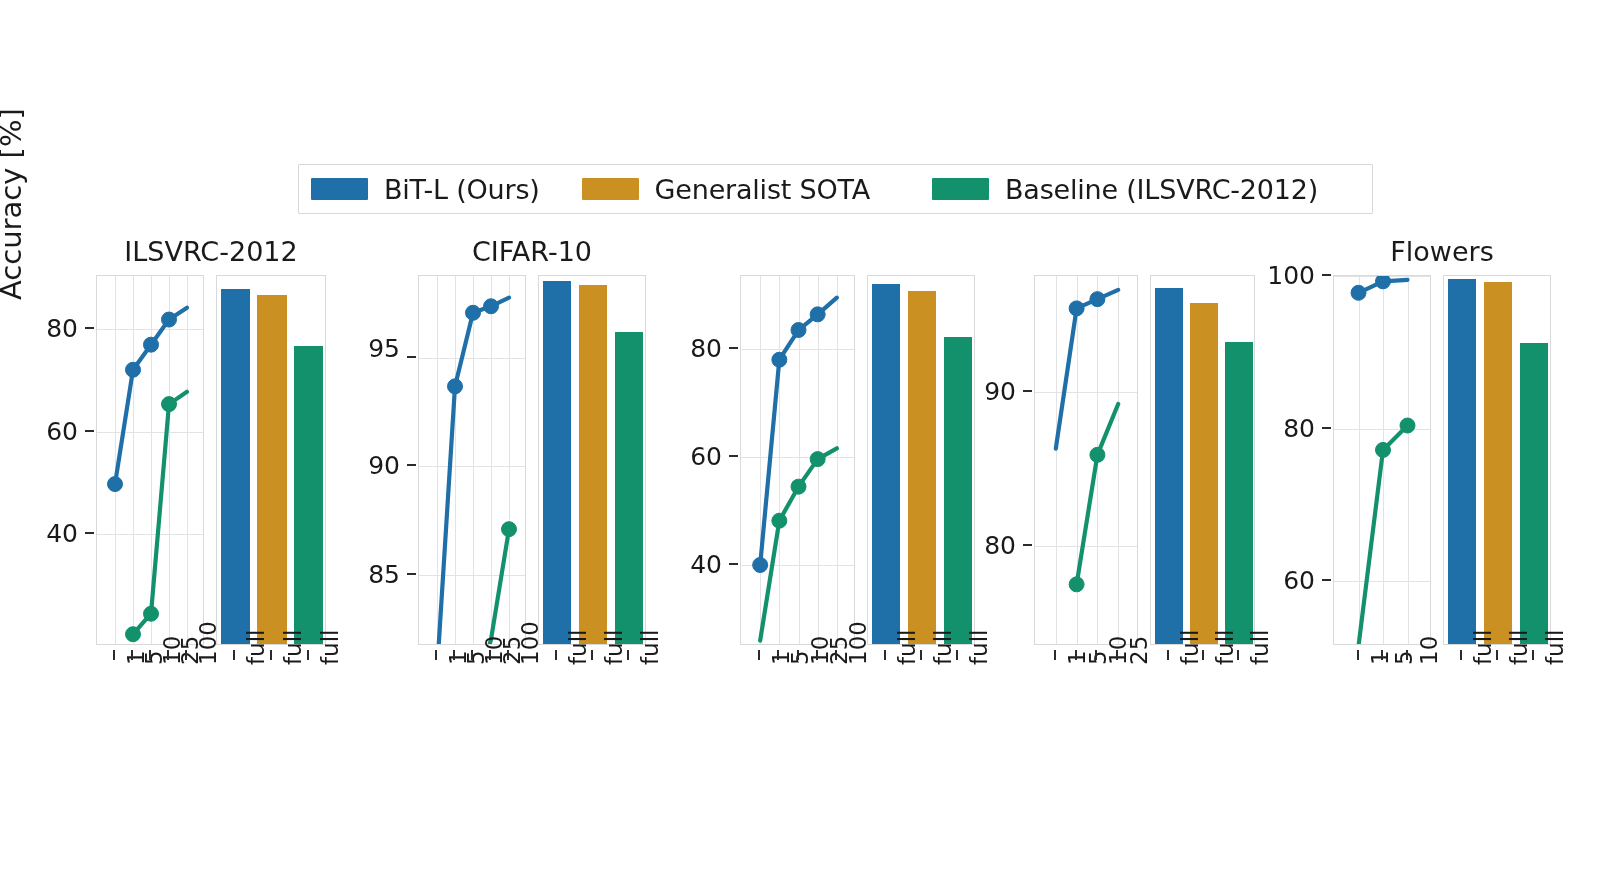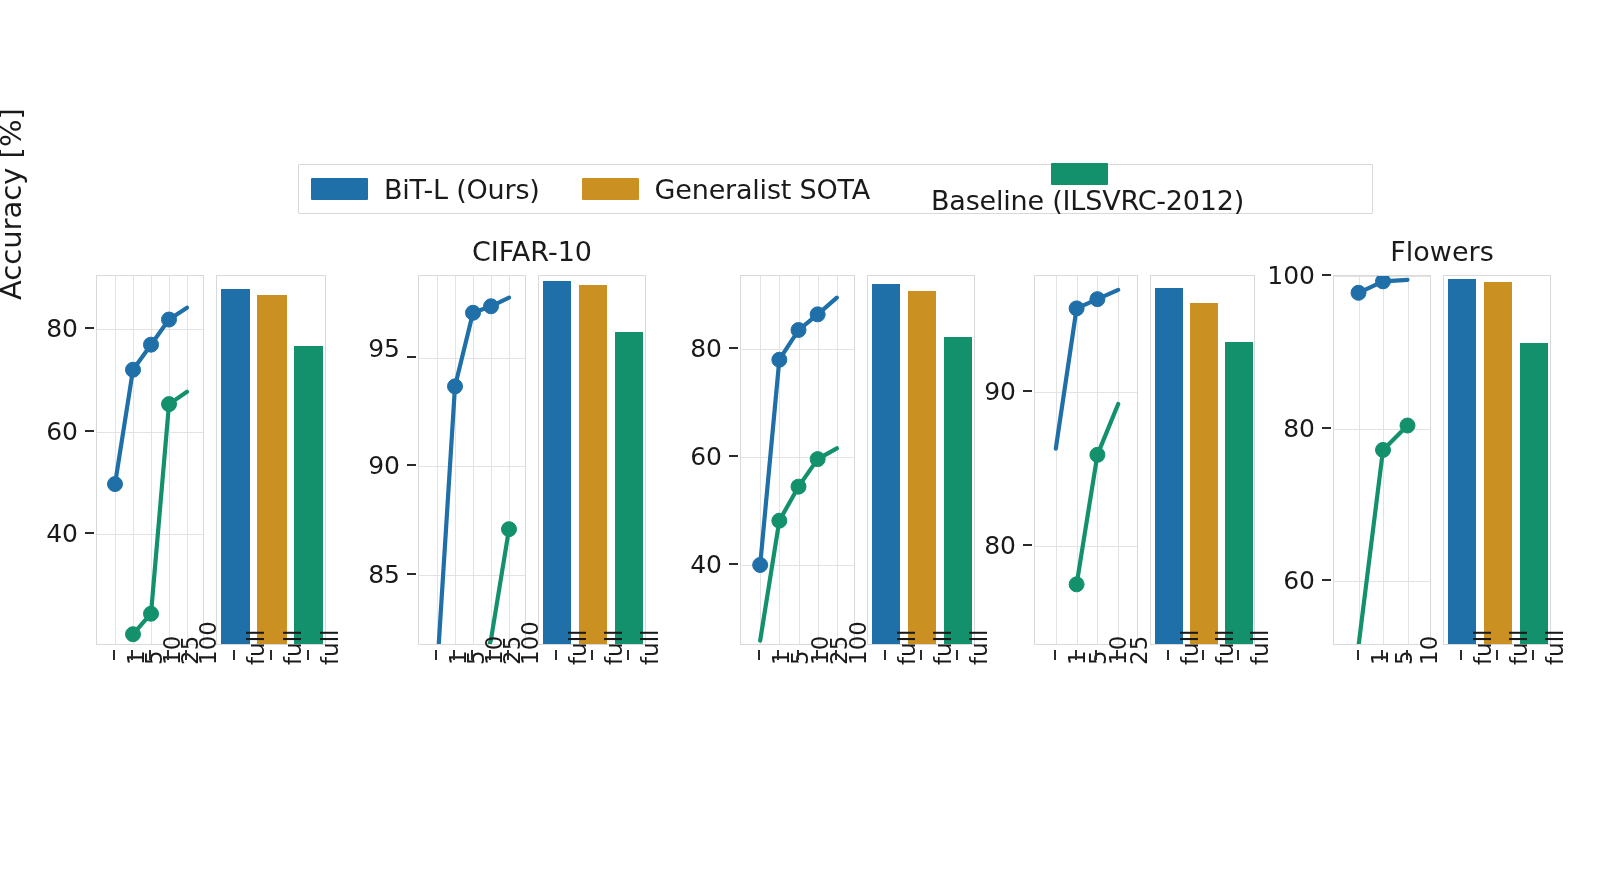--- a/index.html
+++ b/index.html
@@ -14,21 +14,21 @@
   #legend{
     position:absolute;left:298px;top:164px;width:1075px;height:50px;
     border:1.6px solid #d8d8d8;background:#ffffff;border-radius:1px;
     display:flex;align-items:center;box-sizing:border-box;
   }
   .legend-entry{display:flex;align-items:center;}
   .legend-swatch{width:57px;height:22px;border-radius:1px;flex:none;}
   .legend-label{font-size:27px;color:#1a1a1a;margin-left:16px;white-space:nowrap;letter-spacing:-.2px;}
   #legend .le0{margin-left:12px;}
   #legend .le1{margin-left:42px;}
-  #legend .le2{margin-left:45px;flex-direction:column;}
+  #legend .le2{margin-left:62px;}
 
   
   .panel{position:absolute;top:236px;height:460px;}
   .panel-title{
     position:absolute;top:0;left:0;width:100%;text-align:center;
     font-size:27px;color:#1a1a1a;white-space:nowrap;
   }
   .axes-wrap{position:absolute;left:0;top:39px;width:100%;height:370px;}
 
   .ax{
@@ -80,20 +80,21 @@
     <div class="legend-entry le2">
       <span class="legend-swatch" style="background:#13916c"></span>
       <span class="legend-label">Baseline (ILSVRC-2012)</span>
     </div>
   </div>
 
   <div id="ylabel">Accuracy [%]</div>
 
   <div id="panels">
       <div class="panel" style="left: 96px; width: 230px;">
+        <div class="panel-title">ILSVRC-2012</div>
         <div class="axes-wrap">
           <div class="ax" style="left: 0px; width: 108px;">
             <div class="gridline-h" style="top: 258.283px;"></div>
             <div class="gridline-h" style="top: 155.789px;"></div>
             <div class="gridline-h" style="top: 53.2964px;"></div>
             <div class="gridline-v" style="left: 18px;"></div>
             <div class="gridline-v" style="left: 36px;"></div>
             <div class="gridline-v" style="left: 54px;"></div>
             <div class="gridline-v" style="left: 72px;"></div>
             <div class="gridline-v" style="left: 90px;"></div>

